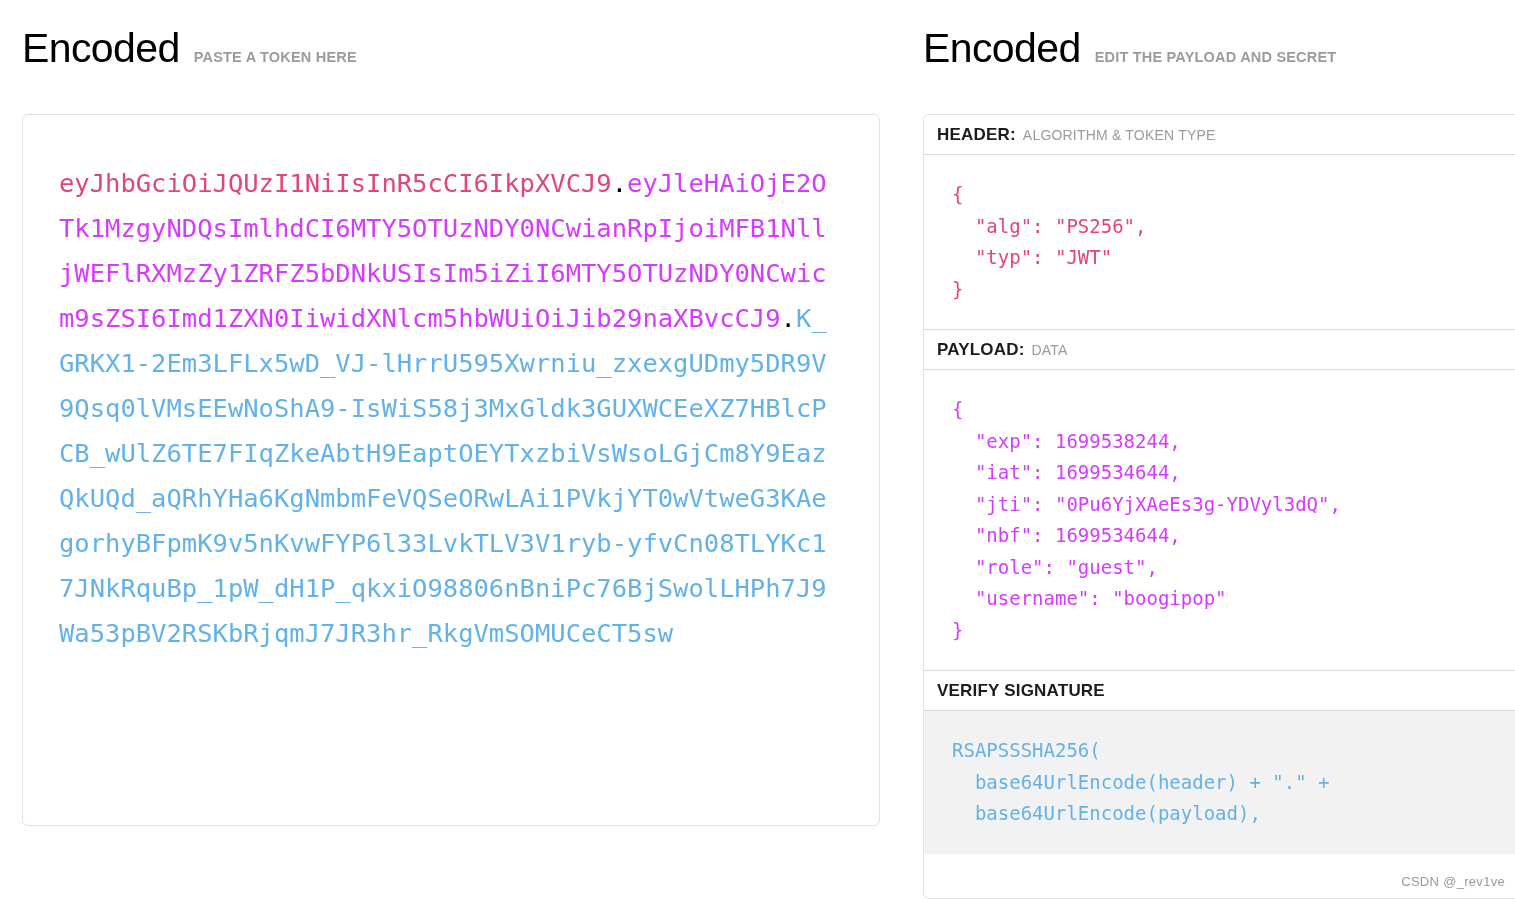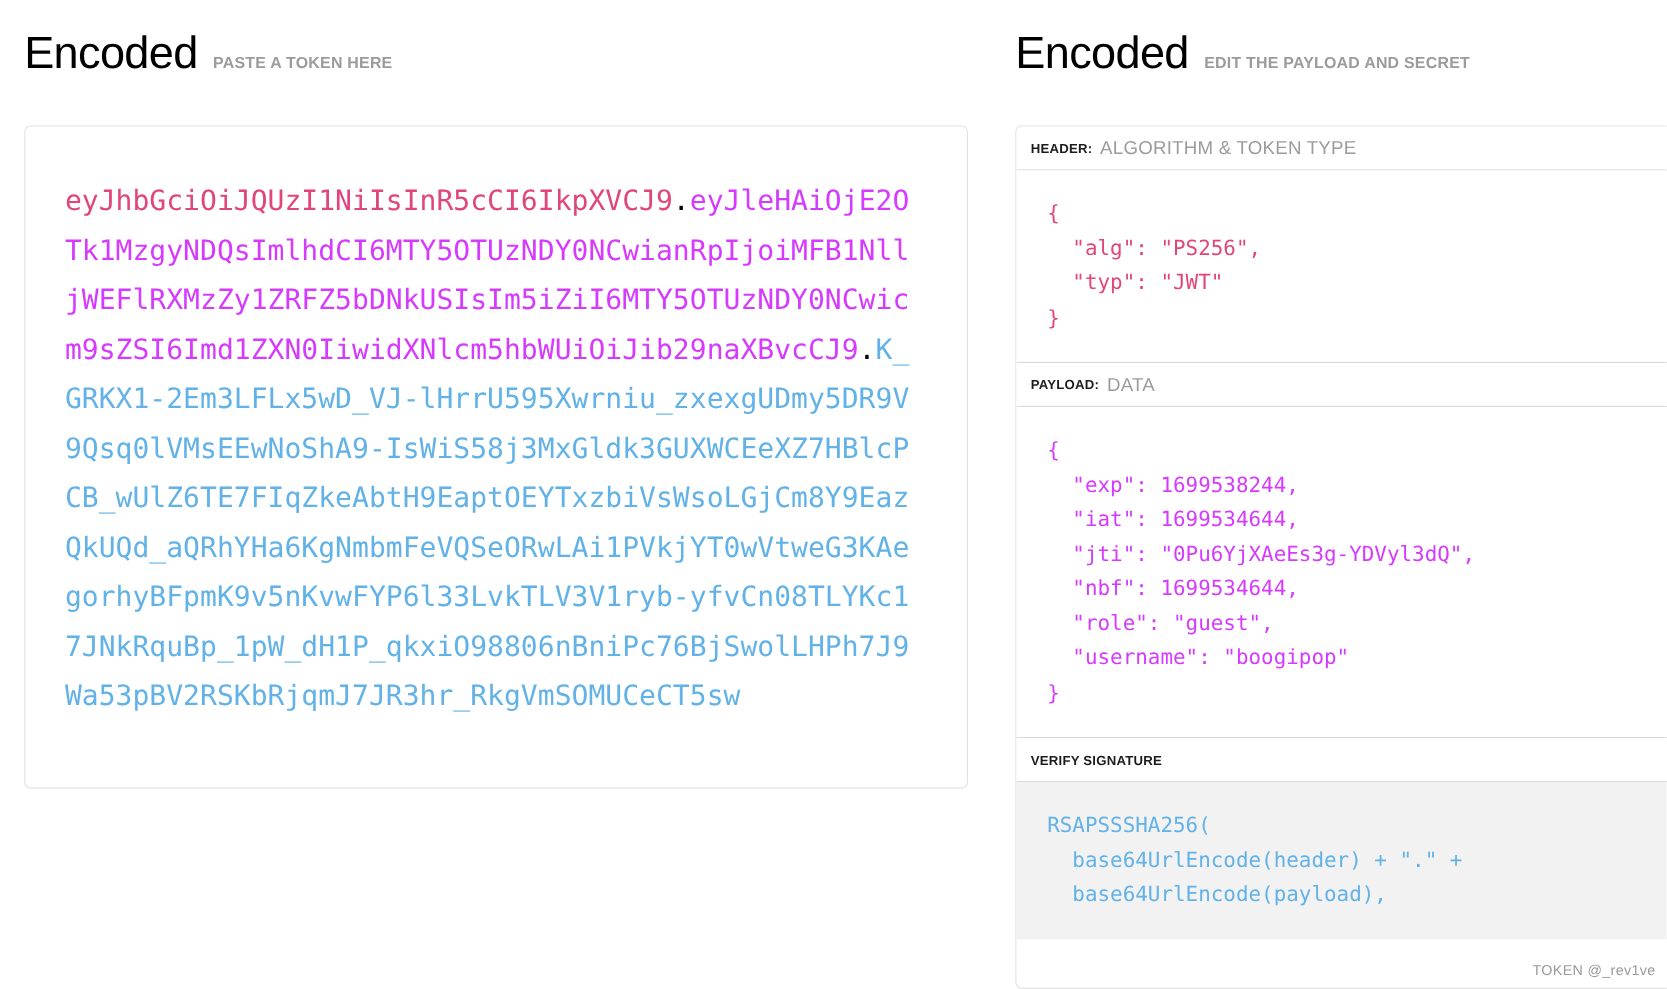--- a/index.html
+++ b/index.html
@@ -50,21 +50,21 @@
     letter-spacing: 0.2px;
     text-transform: uppercase;
     white-space: nowrap;
   }
 
   
   .encoded-box {
     border: 1px solid #e2e2e2;
     border-radius: 6px;
     background: #ffffff;
-    height: 603px;
+    height: 712px;
     padding: 46px 38px 20px 36px;
     overflow: hidden;
   }
   .token {
     font-family: "DejaVu Sans Mono", "Liberation Mono", monospace;
     font-size: 25.5px;
     line-height: 45px;
     letter-spacing: 0px;
     word-break: break-all;
     white-space: pre-wrap;
@@ -87,28 +87,28 @@
   .sec-label {
     height: 40px;
     display: flex;
     align-items: center;
     gap: 7px;
     padding: 0 13px;
     border-bottom: 1px solid #d8d8d8;
     background: #ffffff;
   }
   .sec-label-strong {
-    font-size: 12px;
+    font-size: 17px;
     font-weight: bold;
     color: #1c1c1c;
     letter-spacing: 0.2px;
     text-transform: uppercase;
   }
   .sec-label-light {
-    font-size: 17px;
+    font-size: 14px;
     font-weight: 400;
     color: #9b9b9b;
     letter-spacing: 0.2px;
     text-transform: uppercase;
   }
   .sec-body {
     padding: 24px 0 24px 0;
     background: #ffffff;
   }
   .sec-body.gray { background: #f2f2f2; }
@@ -194,15 +194,15 @@
       </div>
       <div class="sec-body gray">
         <pre class="code c-sig">RSAPSSSHA256(
   base64UrlEncode(header) + "." +
   base64UrlEncode(payload),</pre>
       </div>
 
     </div>
   </div>
 
-  <div class="watermark">TOKEN @_rev1ve</div>
+  <div class="watermark">CSDN @_rev1ve</div>
 
 </div>
 
 </body></html>

